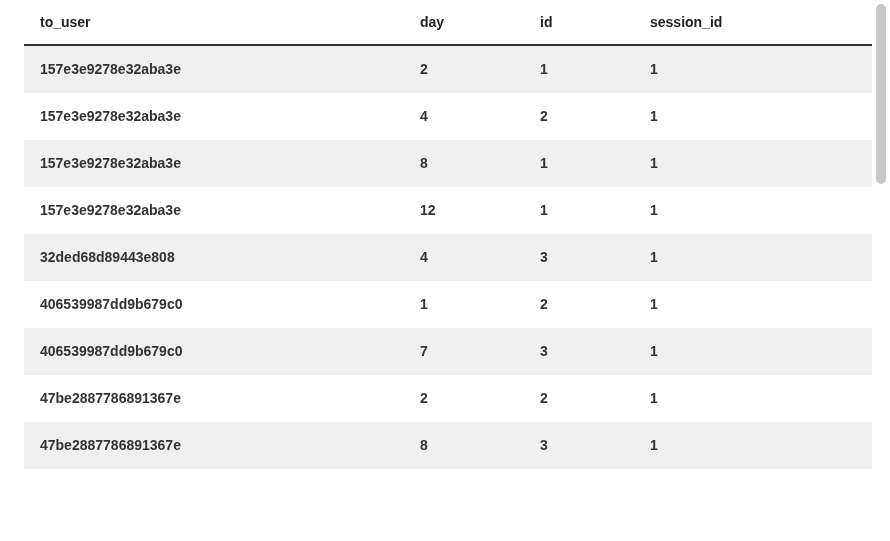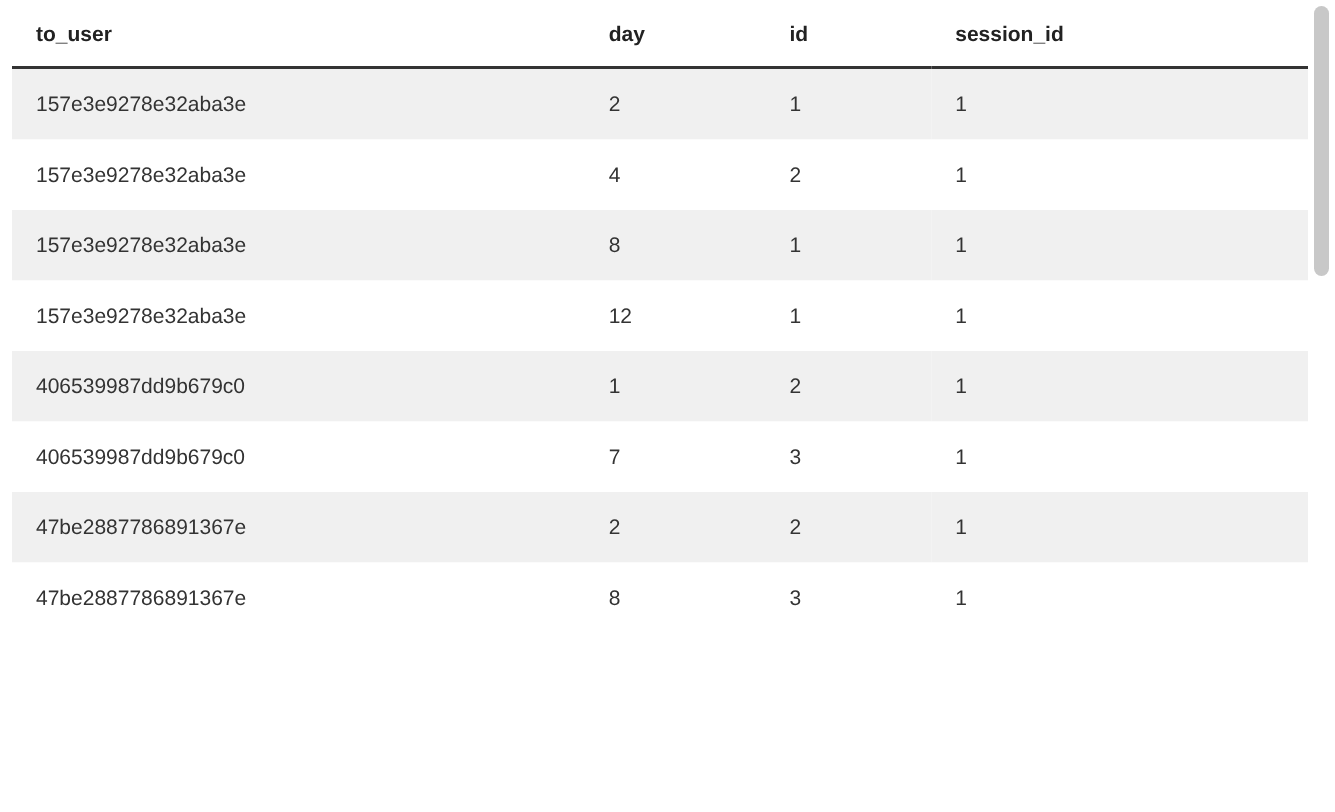--- a/index.html
+++ b/index.html
@@ -15,41 +15,42 @@
       width: 890px;
       height: 541px;
       overflow: hidden;
       position: relative;
     }
     .table-container {
       width: 872px;
       height: 541px;
       overflow-y: auto;
       overflow-x: hidden;
-      padding-left: 8px;
+      padding-left: 24px;
     }
     table {
       width: 100%;
       border-collapse: collapse;
       table-layout: fixed;
     }
     thead th {
       text-align: left;
       font-weight: 700;
       font-size: 14px;
       color: #222;
       padding: 14px 16px;
       border-bottom: 2px solid #333;
       background: #fff;
     }
     tbody td {
       padding: 15px 16px;
       font-size: 14px;
       color: #333;
       border-bottom: 1px solid transparent;
+      font-weight: bold;
     }
     tbody tr:nth-child(odd) {
       background: #f0f0f0;
     }
     tbody tr:nth-child(even) {
       background: #fff;
     }
     .col-user { width: 380px; }
     .col-day { width: 120px; }
     .col-id { width: 110px; }
@@ -110,20 +111,26 @@
         <td>1</td>
         <td>1</td>
       </tr>
       <tr>
         <td>157e3e9278e32aba3e</td>
         <td>12</td>
         <td>1</td>
         <td>1</td>
       </tr>
       <tr>
+        <td>32ded68d89443e808</td>
+        <td>4</td>
+        <td>3</td>
+        <td>1</td>
+      </tr>
+      <tr>
         <td>406539987dd9b679c0</td>
         <td>1</td>
         <td>2</td>
         <td>1</td>
       </tr>
       <tr>
         <td>406539987dd9b679c0</td>
         <td>7</td>
         <td>3</td>
         <td>1</td>

